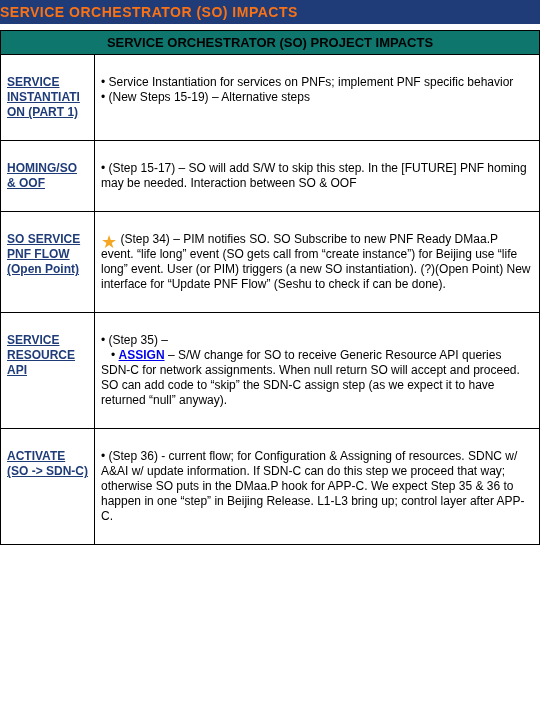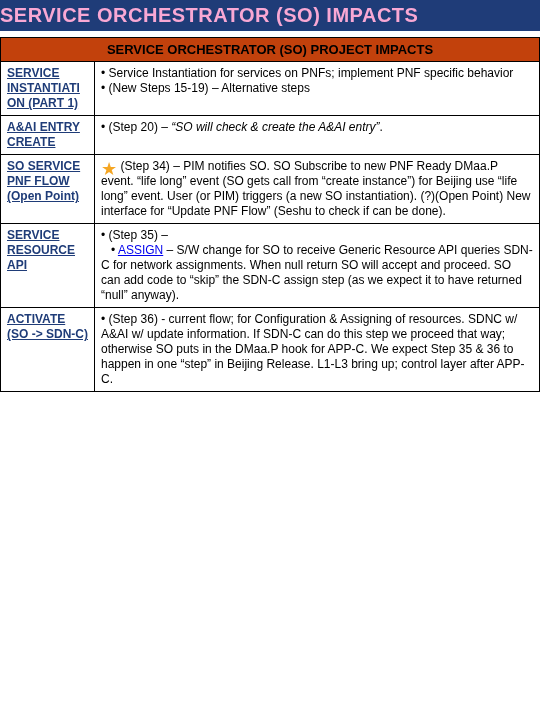--- a/index.html
+++ b/index.html
@@ -12,61 +12,61 @@
   }
   .slide {
     width: 540px;
     height: 720px;
     box-sizing: border-box;
     position: relative;
   }
   .title-bar {
     width: 100%;
     background: #1f3c78;
-    color: #f9a8d4;
+    color: #f97316;
     font-weight: bold;
-    font-size: 20px;
+    font-size: 14px;
     padding: 4px 0 4px 0;
     text-align: left;
     letter-spacing: 0.5px;
     white-space: nowrap;
     overflow: hidden;
   }
   table.impact {
     border-collapse: collapse;
     width: 100%;
     table-layout: fixed;
     margin-top: 6px;
   }
   table.impact th {
     border: 1.5px solid #000;
-    background: #c2410c;
+    background: #0f766e;
     font-size: 13px;
     font-weight: bold;
     padding: 4px 4px;
   }
   table.impact td {
     border: 1.5px solid #000;
     font-size: 12px;
-    padding: 4px 6px;
+    padding: 20px 6px;
     vertical-align: top;
     line-height: 1.25;
   }
   col.label { width: 94px; }
   col.desc  { width: auto; }
   .row-label {
     font-weight: bold;
     color: #1f3c78;
     text-decoration: underline;
     font-size: 12px;
   }
   .assign-link {
     color: #0000ee;
     text-decoration: underline;
-    font-weight: normal;
+    font-weight: bold;
     text-align: right;
   }
   .star {
     color: #f5a623;
     font-size: 18px;
     line-height: 0;
     display: inline-block;
     vertical-align: middle;
     position: relative;
     top: 2px;
@@ -88,22 +88,22 @@
       <tr>
         <th colspan="2">SERVICE ORCHESTRATOR (SO) PROJECT IMPACTS</th>
       </tr>
     </thead>
     <tbody id="tbody">
         <tr>
           <td class="row-label">SERVICE INSTANTIATI ON (PART 1)</td>
           <td class="desc">• Service Instantiation for services on PNFs; implement PNF specific behavior<br>• (New Steps 15-19) – Alternative steps</td>
         </tr>
         <tr>
-          <td class="row-label">A&amp;AI ENTRY CREATE</td>
-          <td class="desc">• (Step 20) – <i>“SO will check &amp; create the A&amp;AI entry”</i>.</td>
+          <td class="row-label">HOMING/SO &amp; OOF</td>
+          <td class="desc">• (Step 15-17) – SO will add S/W to skip this step. In the [FUTURE] PNF homing may be needed. Interaction between SO &amp; OOF</td>
         </tr>
         <tr>
           <td class="row-label">SO SERVICE PNF FLOW (Open Point)</td>
           <td class="desc"><span class="star">★</span> (Step 34) – PIM notifies SO. SO Subscribe to new PNF Ready DMaa.P event. “life long” event (SO gets call from “create instance”) for Beijing use “life long” event. User (or PIM) triggers (a new SO instantiation). (?)(Open Point) New interface for “Update PNF Flow” (Seshu to check if can be done).</td>
         </tr>
         <tr>
           <td class="row-label">SERVICE RESOURCE API</td>
           <td class="desc">• (Step 35) –<br>&nbsp;&nbsp;&nbsp;• <span class="assign-link">ASSIGN</span> – S/W change for SO to receive Generic Resource API queries SDN-C for network assignments. When null return SO will accept and proceed. SO can add code to “skip” the SDN-C assign step (as we expect it to have returned “null” anyway).</td>
         </tr>
         <tr>

